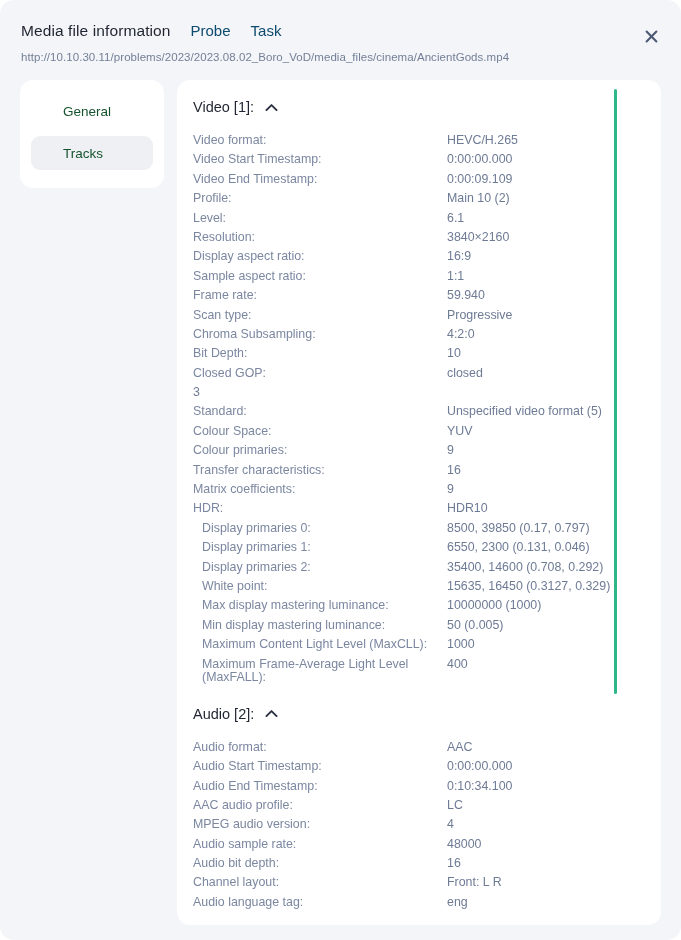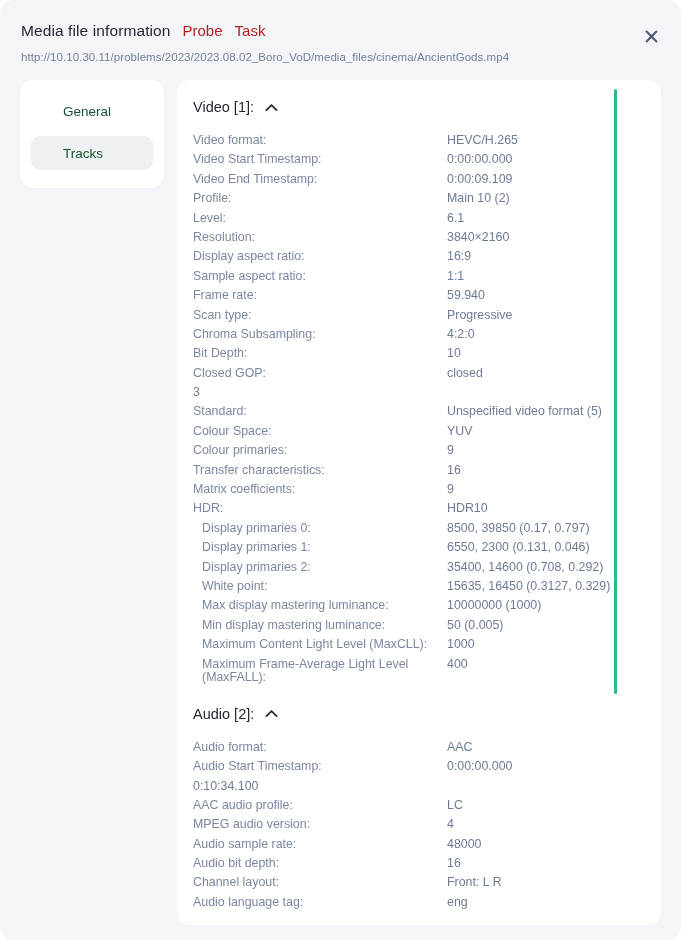--- a/index.html
+++ b/index.html
@@ -31,32 +31,32 @@
     left: 0; top: 0;
     width: 681px;
     height: 80px;
   }
   .title-row {
     position: absolute;
     left: 21px;
     top: 22px;
     display: flex;
     align-items: baseline;
-    gap: 12px;
+    gap: 20px;
     text-align: right;
   }
   .modal-title {
     font-size: 15.5px;
     color: #1f2430;
     letter-spacing: .1px;
     white-space: nowrap;
   }
   .header-tab {
     font-size: 15px;
-    color: #b91c1c;
+    color: #0c4a6e;
     white-space: nowrap;
     cursor: pointer;
   }
   .file-url {
     position: absolute;
     left: 21px;
     top: 51px;
     font-size: 11.5px;
     color: #737f96;
     letter-spacing: .05px;
@@ -356,20 +356,21 @@
         <div class="rows">
           <div class="prop-row">
             <div class="prop-label">Audio format:</div>
             <div class="prop-value">AAC</div>
           </div>
           <div class="prop-row">
             <div class="prop-label">Audio Start Timestamp:</div>
             <div class="prop-value">0:00:00.000</div>
           </div>
           <div class="prop-row">
+            <div class="prop-label">Audio End Timestamp:</div>
             <div class="prop-value">0:10:34.100</div>
           </div>
           <div class="prop-row">
             <div class="prop-label">AAC audio profile:</div>
             <div class="prop-value">LC</div>
           </div>
           <div class="prop-row">
             <div class="prop-label">MPEG audio version:</div>
             <div class="prop-value">4</div>
           </div>

